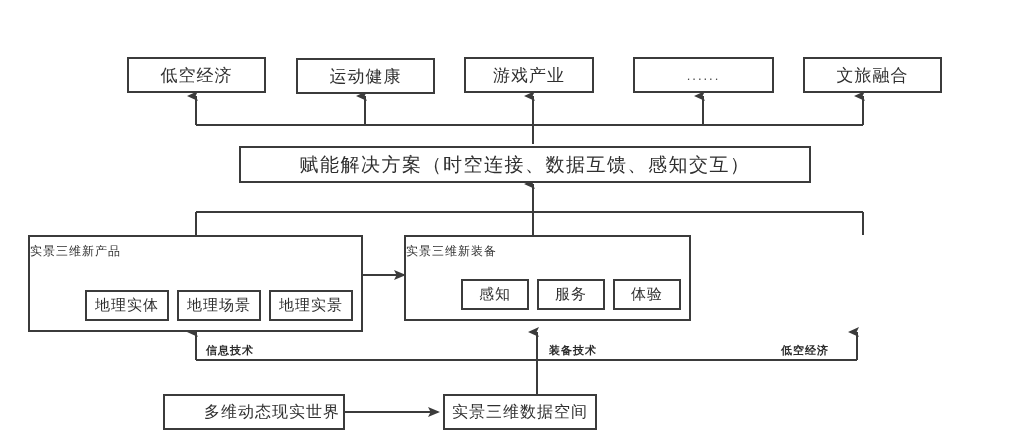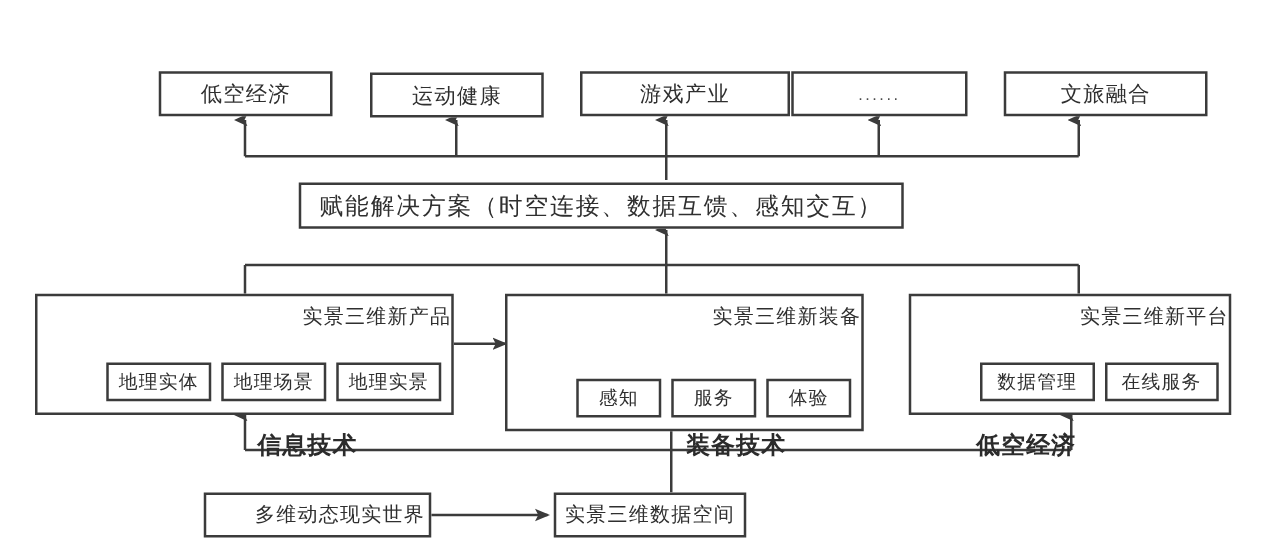--- a/index.html
+++ b/index.html
@@ -50,22 +50,22 @@
   .panel{
     position:absolute;
     box-sizing:border-box;
     border:2px solid #3b3b3b;
     background:#ffffff;
   }
   .panel-title{
     position:absolute;
     left:0; right:0;
     top:6px;
-    text-align:right;
-    font-size:16px;
+    text-align:left;
+    font-size:12px;
     color:#2f2f2f;
     letter-spacing:1px;
     white-space:nowrap;
   }
   .chip-row{
     position:absolute;
     left:8px; right:8px;
     bottom:9px;
     display:flex;
     justify-content:space-between;
@@ -85,21 +85,21 @@
     color:#2f2f2f;
     letter-spacing:1px;
     white-space:nowrap;
   }
   .bottom-box{
     height:36px;
     font-size:16px;
   }
   .edge-label{
     position:absolute;
-    font-size:19px;
+    font-size:11px;
     font-weight:bold;
     color:#2b2b2b;
     letter-spacing:1px;
     white-space:nowrap;
   }
 </style>
 </head>
 <body>
 
 <div id="stage">
@@ -143,77 +143,66 @@
   </svg>
 
   <div class="bx top-box" style="left:127px;top:25px;width:139px;">
     <span>低空经济</span>
   </div>
 
   <div class="bx top-box" style="left:296px;top:26px;width:139px;">
     <span>运动健康</span>
   </div>
 
-  <div class="bx top-box" style="left:464px;top:25px;width:168px;">
+  <div class="bx top-box" style="left:464px;top:25px;width:130px;">
     <span>游戏产业</span>
   </div>
 
   <div class="bx top-box dots-box" style="left:633px;top:25px;width:141px;">
     <span>......</span>
   </div>
 
-  <div class="bx top-box" style="left:803px;top:25px;width:163px;">
+  <div class="bx top-box" style="left:803px;top:25px;width:139px;">
     <span>文旅融合</span>
   </div>
 
-  <div class="bx solution-box" style="left:239px;top:114px;width:484px;">
+  <div class="bx solution-box" style="left:239px;top:114px;width:572px;">
     <span>赋能解决方案（时空连接、数据互馈、感知交互）</span>
   </div>
 
   <div class="panel" style="left:28px;top:203px;width:335px;height:97px;">
     <div class="panel-title">实景三维新产品</div>
     <div class="chip-row">
       <div class="chip">
         <span>地理实体</span>
       </div>
       <div class="chip">
         <span>地理场景</span>
       </div>
       <div class="chip">
         <span>地理实景</span>
       </div>
     </div>
   </div>
 
-  <div class="panel" style="left:404px;top:203px;width:287px;height:110px;text-decoration:underline;">
+  <div class="panel" style="left:404px;top:203px;width:287px;height:86px;text-decoration:underline;">
     <div class="panel-title">实景三维新装备</div>
     <div class="chip-row">
       <div class="chip">
         <span>感知</span>
       </div>
       <div class="chip">
         <span>服务</span>
       </div>
       <div class="chip">
         <span>体验</span>
       </div>
     </div>
   </div>
 
-  <div class="panel" style="left:727px;top:203px;width:258px;height:97px;">
-    <div class="panel-title">实景三维新平台</div>
-    <div class="chip-row">
-      <div class="chip">
-        <span>数据管理</span>
-      </div>
-      <div class="chip">
-        <span>在线服务</span>
-      </div>
-    </div>
-  </div>
 
   <div class="edge-label" style="left:206px;top:311px;">
     <span>信息技术</span>
   </div>
 
   <div class="edge-label" style="left:549px;top:311px;">
     <span>装备技术</span>
   </div>
 
   <div class="edge-label" style="left:781px;top:311px;">

